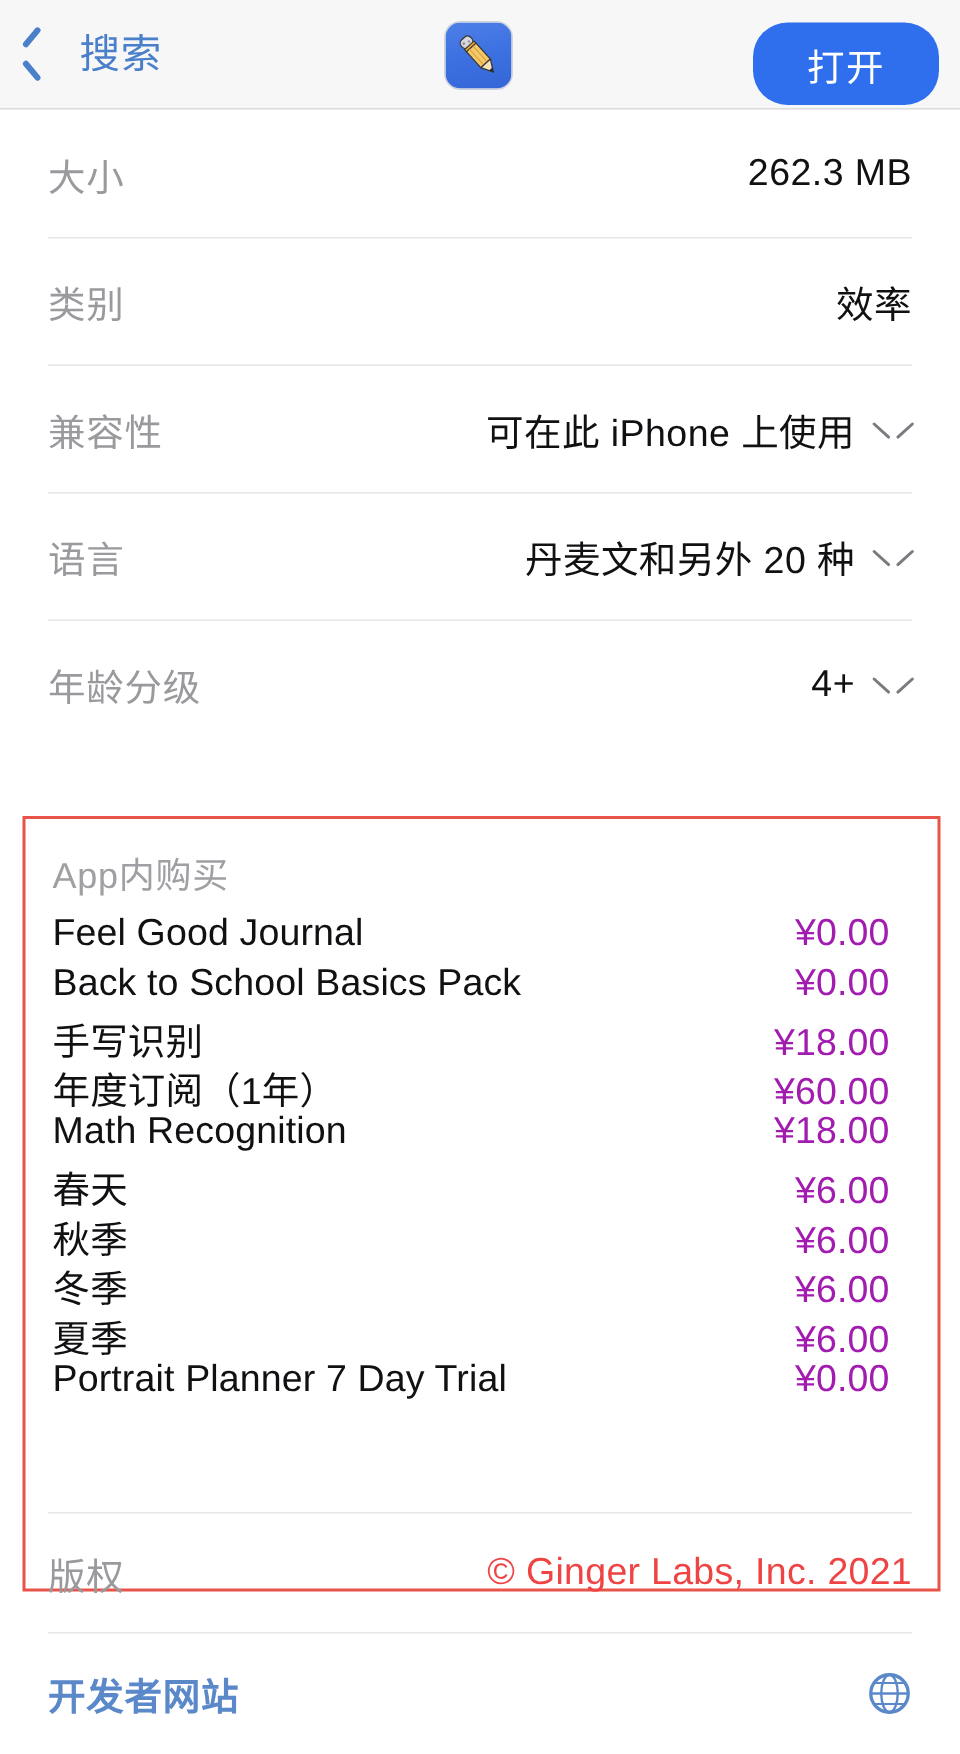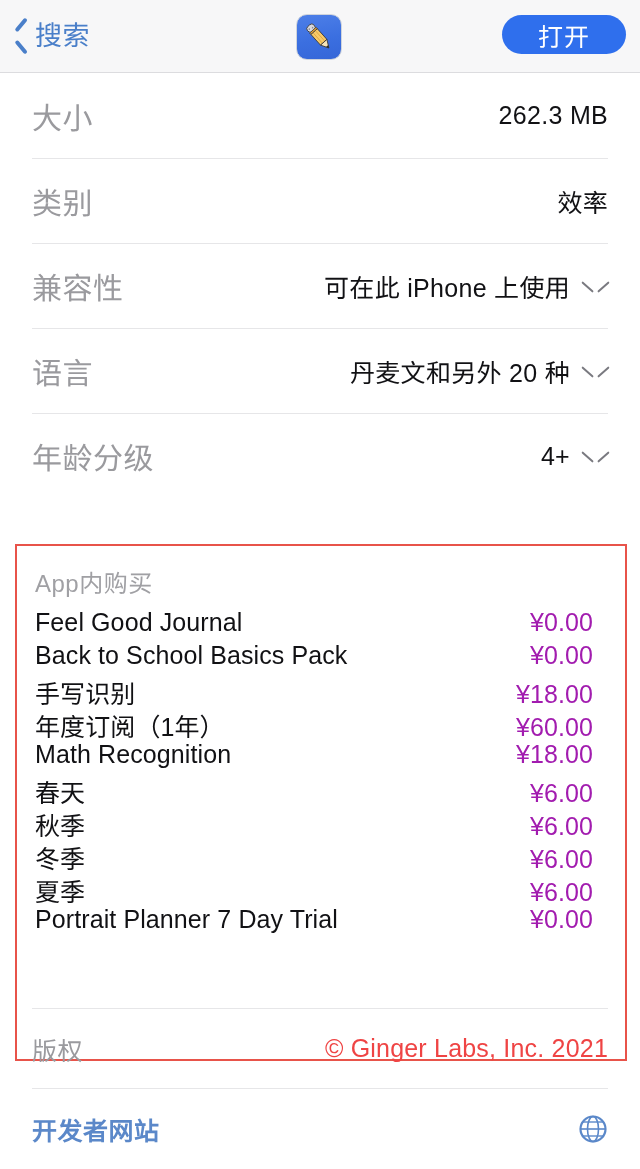--- a/index.html
+++ b/index.html
@@ -27,21 +27,21 @@
     height: 73px;
     background: #f7f7f8;
     border-bottom: 1px solid #dcdcdf;
     display: flex;
     align-items: center;
   }
 
   .nav-back {
     display: flex;
     align-items: center;
-    gap: 4px;
+    gap: 22px;
     padding-left: 14px;
     cursor: pointer;
     flex: 0 0 auto;
   }
 
   .chevron-left {
     display: block;
     width: 17px;
     height: 28px;
     position: relative;
@@ -77,21 +77,21 @@
     border: 1px solid #cfd4dc;
     overflow: hidden;
   }
   .nav-appicon svg { display: block; width: 100%; height: 100%; }
 
   .nav-open-btn {
     position: absolute;
     right: 14px;
     top: 15px;
     width: 124px;
-    height: 39px;
+    height: 55px;
     border-radius: 23px;
     background: #2f6fed;
     color: #ffffff;
     font-size: 25px;
     letter-spacing: 1px;
     display: flex;
     align-items: center;
     justify-content: center;
     cursor: pointer;
     border: none;
@@ -105,21 +105,21 @@
     position: relative;
     height: 85px;
     margin: 0 32px;
     display: flex;
     align-items: center;
     justify-content: space-between;
   }
   .info-row + .info-row { border-top: 1px solid #e6e6e8; }
 
   .info-label {
-    font-size: 30px;
+    font-size: 25px;
     color: #9a9a9e;
     letter-spacing: 0.5px;
   }
 
   .info-value-wrap {
     display: flex;
     align-items: center;
     gap: 13px;
   }
 

